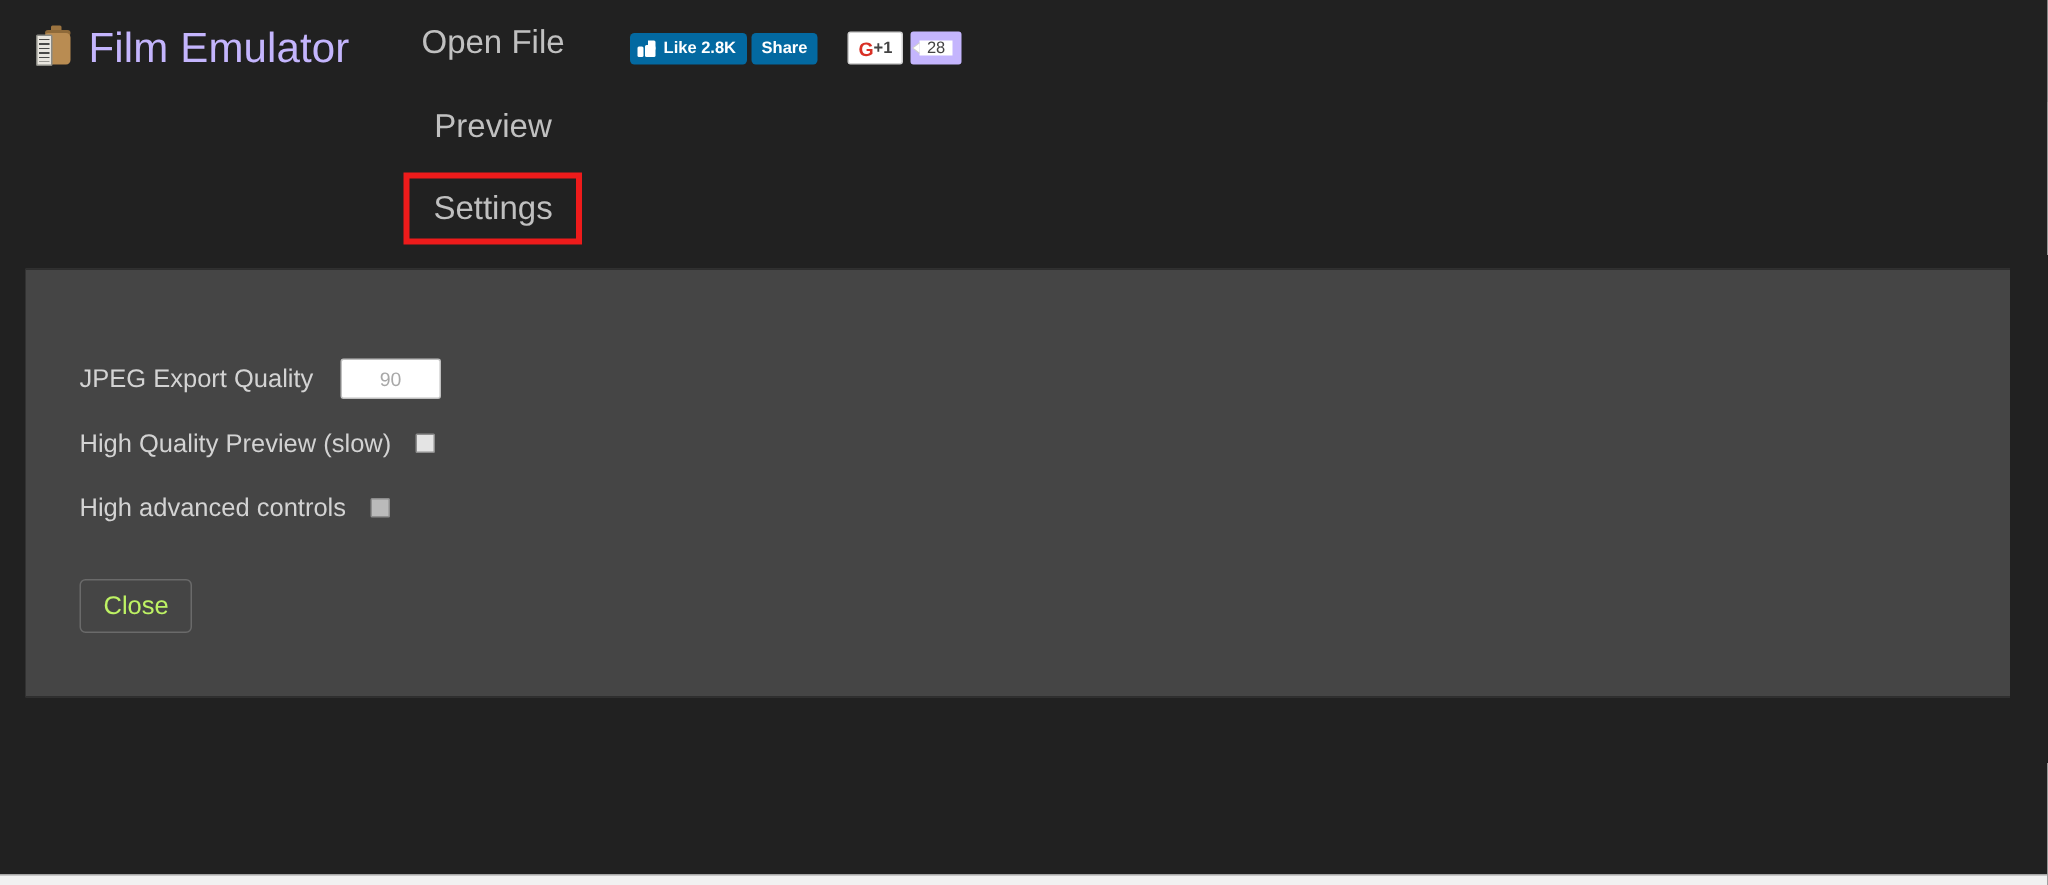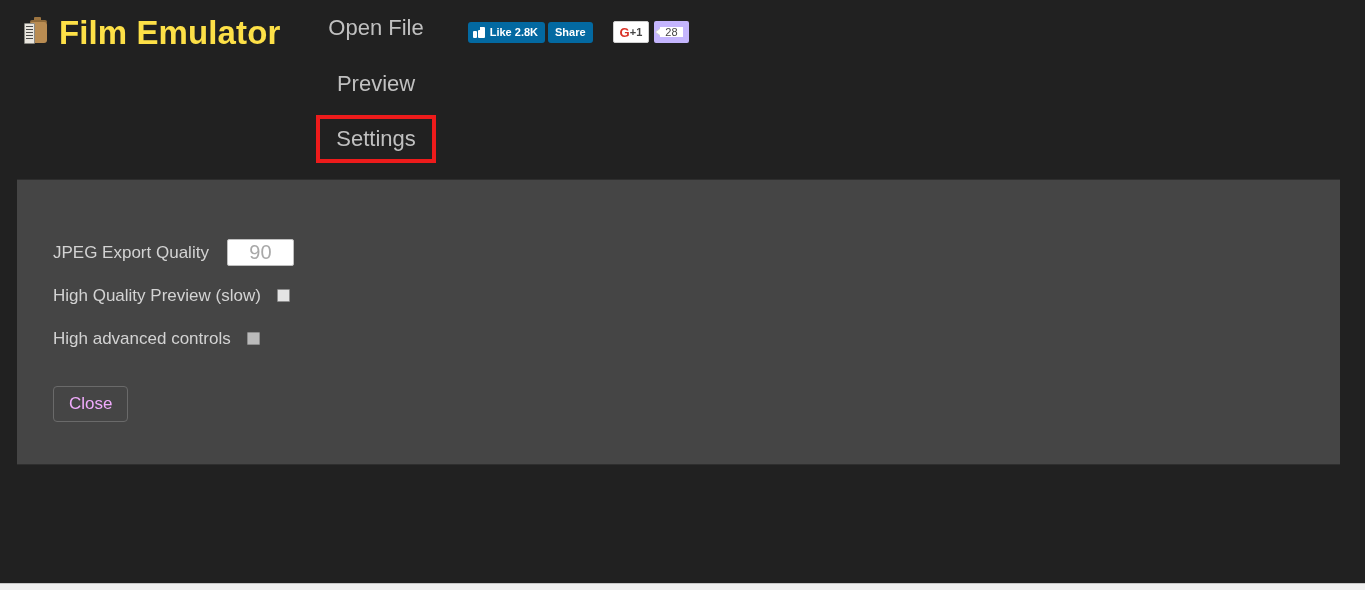--- a/index.html
+++ b/index.html
@@ -110,23 +110,23 @@
     position: absolute;
     left: 12px;
     top: 0px;
     width: 7px;
     height: 4px;
     background: #9c7440;
     border-radius: 1px 1px 0 0;
   }
 
   .brand-title {
-    color: #fde047;
-    font-size: 33px;
-    font-weight: 700;
+    color: #c4b5fd;
+    font-size: 28px;
+    font-weight: 400;
     letter-spacing: 0.1px;
     line-height: 1;
   }
 
   #nav-links {
     display: flex;
     align-items: center;
     height: 48px;
     gap: 16px;
     flex-direction: column;
@@ -293,21 +293,21 @@
 
   .quality-input {
     width: 67px;
     height: 27px;
     margin-left: 18px;
     background: #ffffff;
     border: 1px solid #bfbfbf;
     border-radius: 2px;
     color: #a8a8a8;
     font-family: "Liberation Sans", sans-serif;
-    font-size: 20px;
+    font-size: 13px;
     text-align: center;
     padding: 0 4px;
     outline: none;
   }
   .quality-input::placeholder { color: #a8a8a8; }
 
   .cb {
     -webkit-appearance: none;
     appearance: none;
     width: 13px;
@@ -325,21 +325,21 @@
     margin-left: 16px;
     opacity: 0.85;
   }
 
   #close-button {
     margin-top: 21px;
     margin-left: 36px;
     background: transparent;
     border: 1px solid #6a6a6a;
     border-radius: 4px;
-    color: #f0abfc;
+    color: #bef264;
     font-family: "Liberation Sans", sans-serif;
     font-size: 17px;
     padding: 8px 15px 9px 15px;
     cursor: pointer;
     line-height: 1;
   }
 </style>
 </head>
 <body>
 

